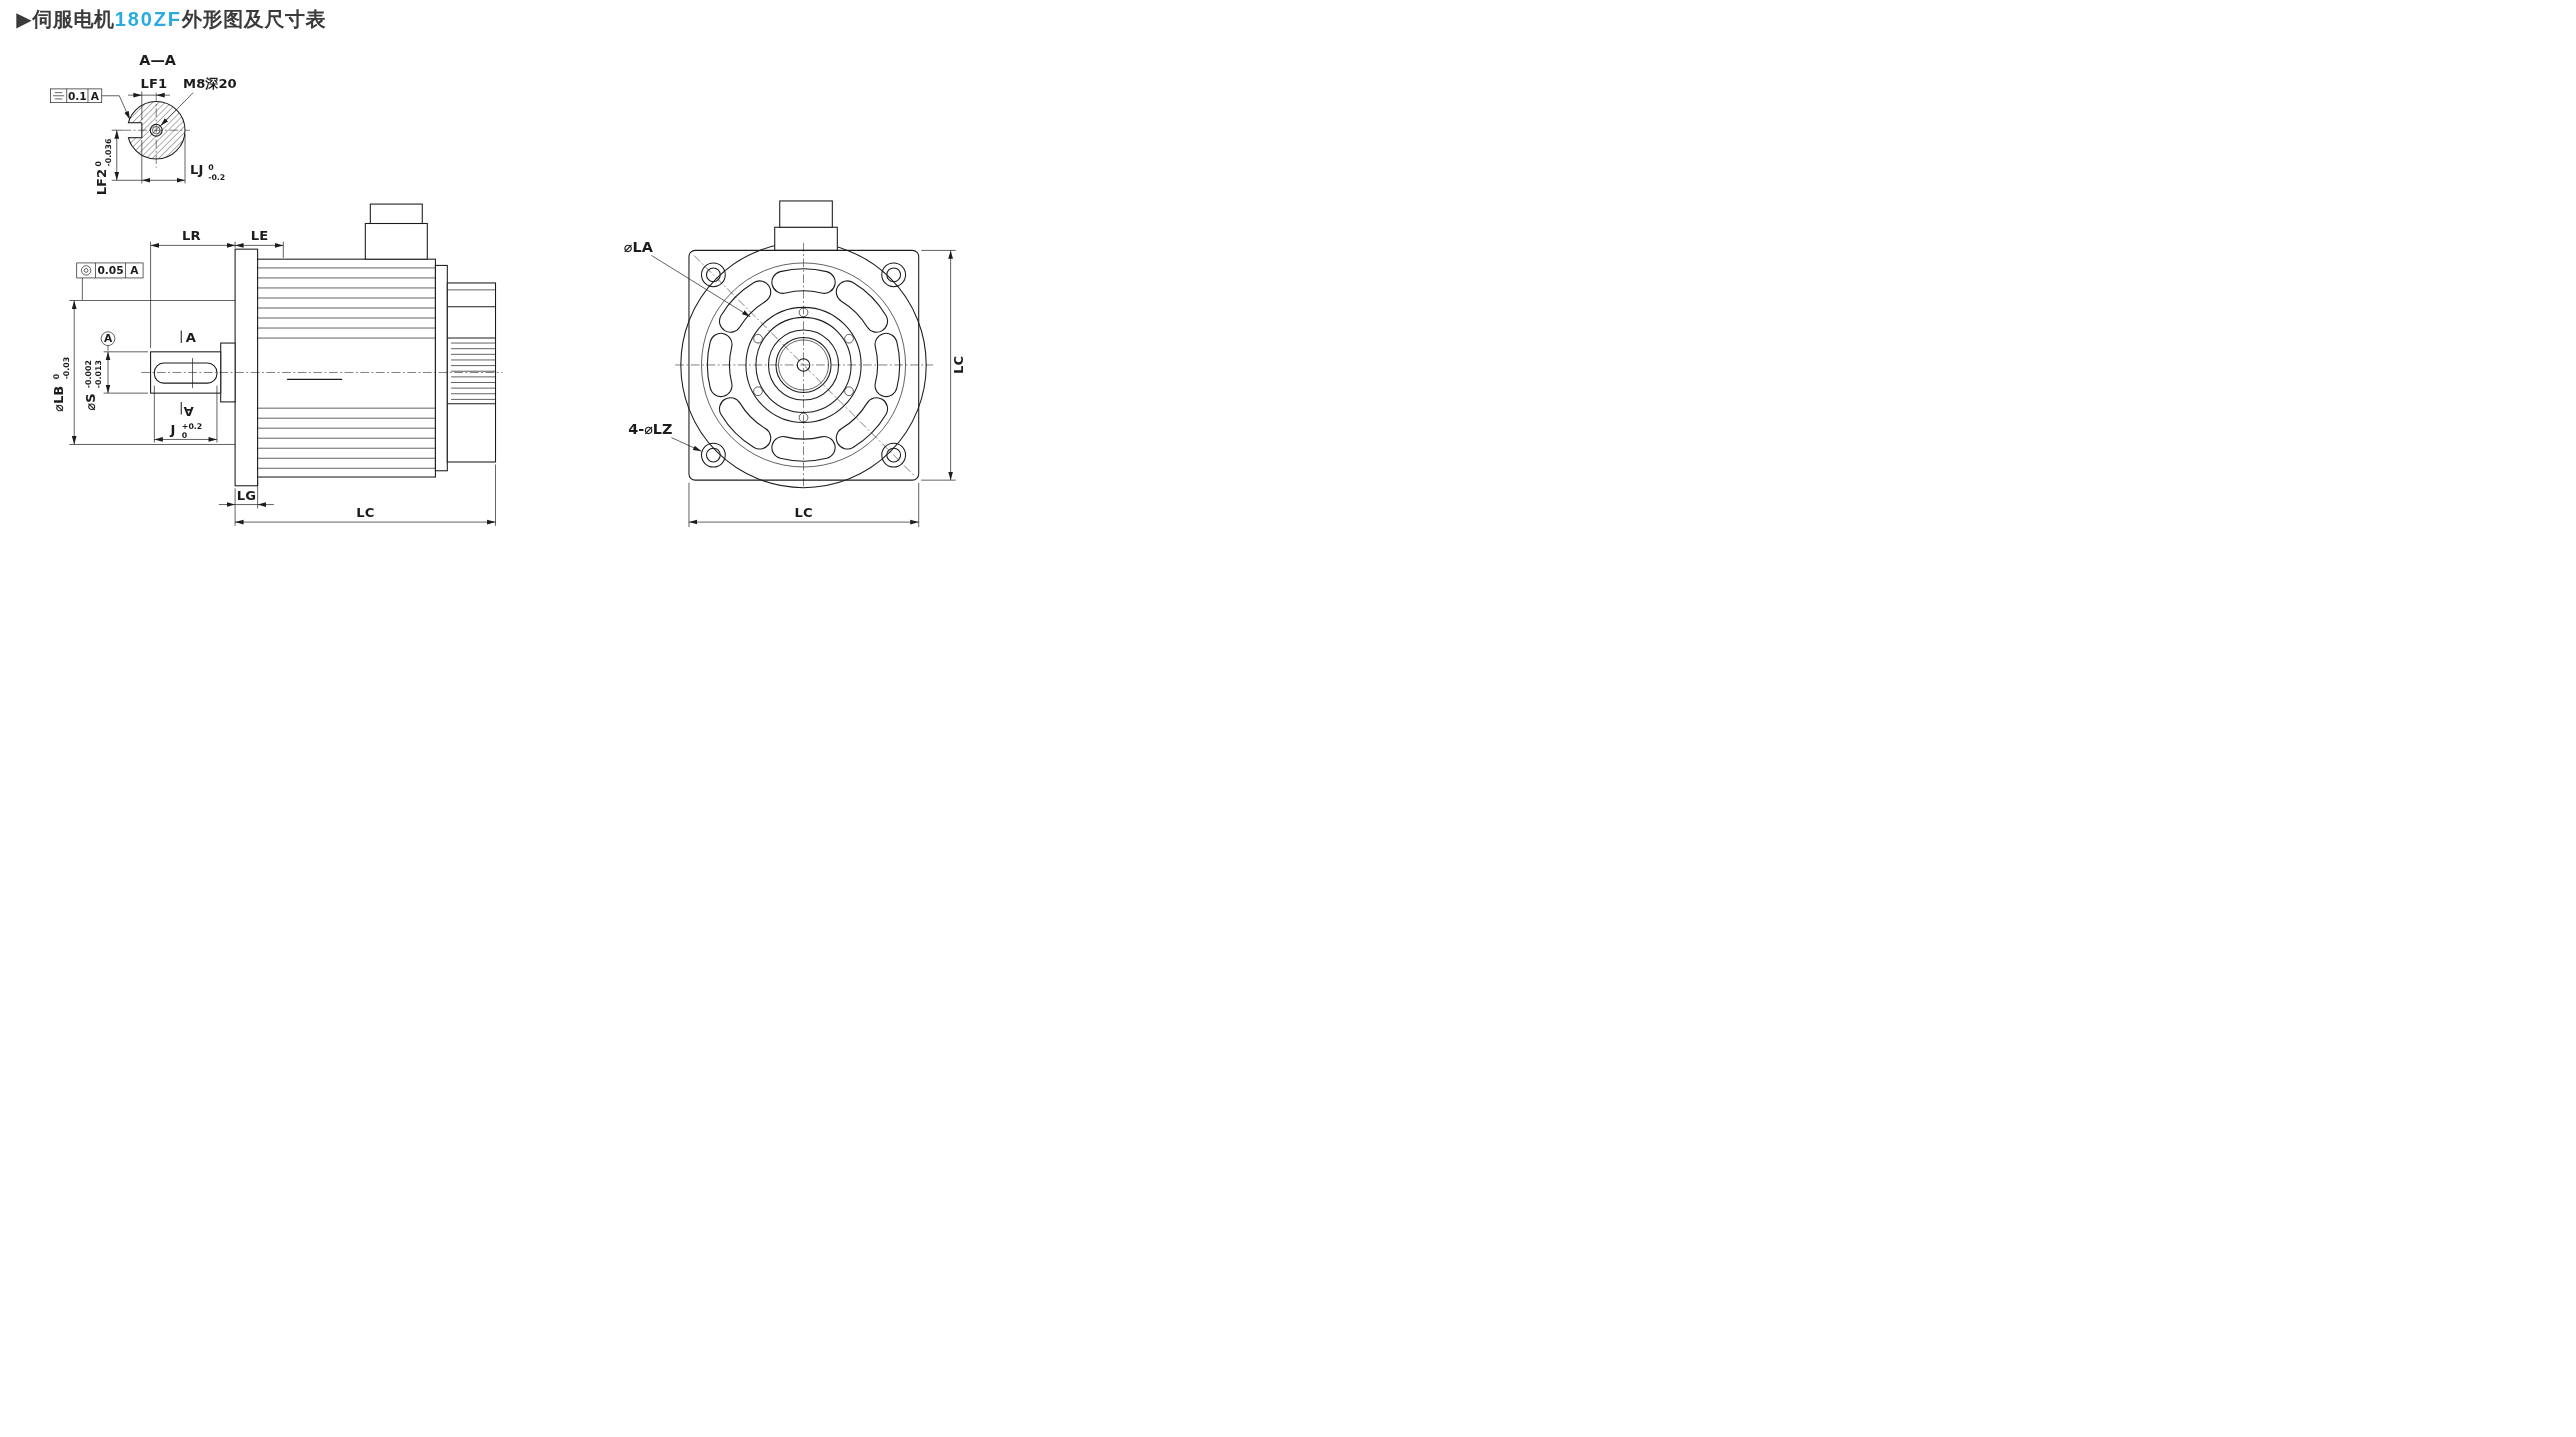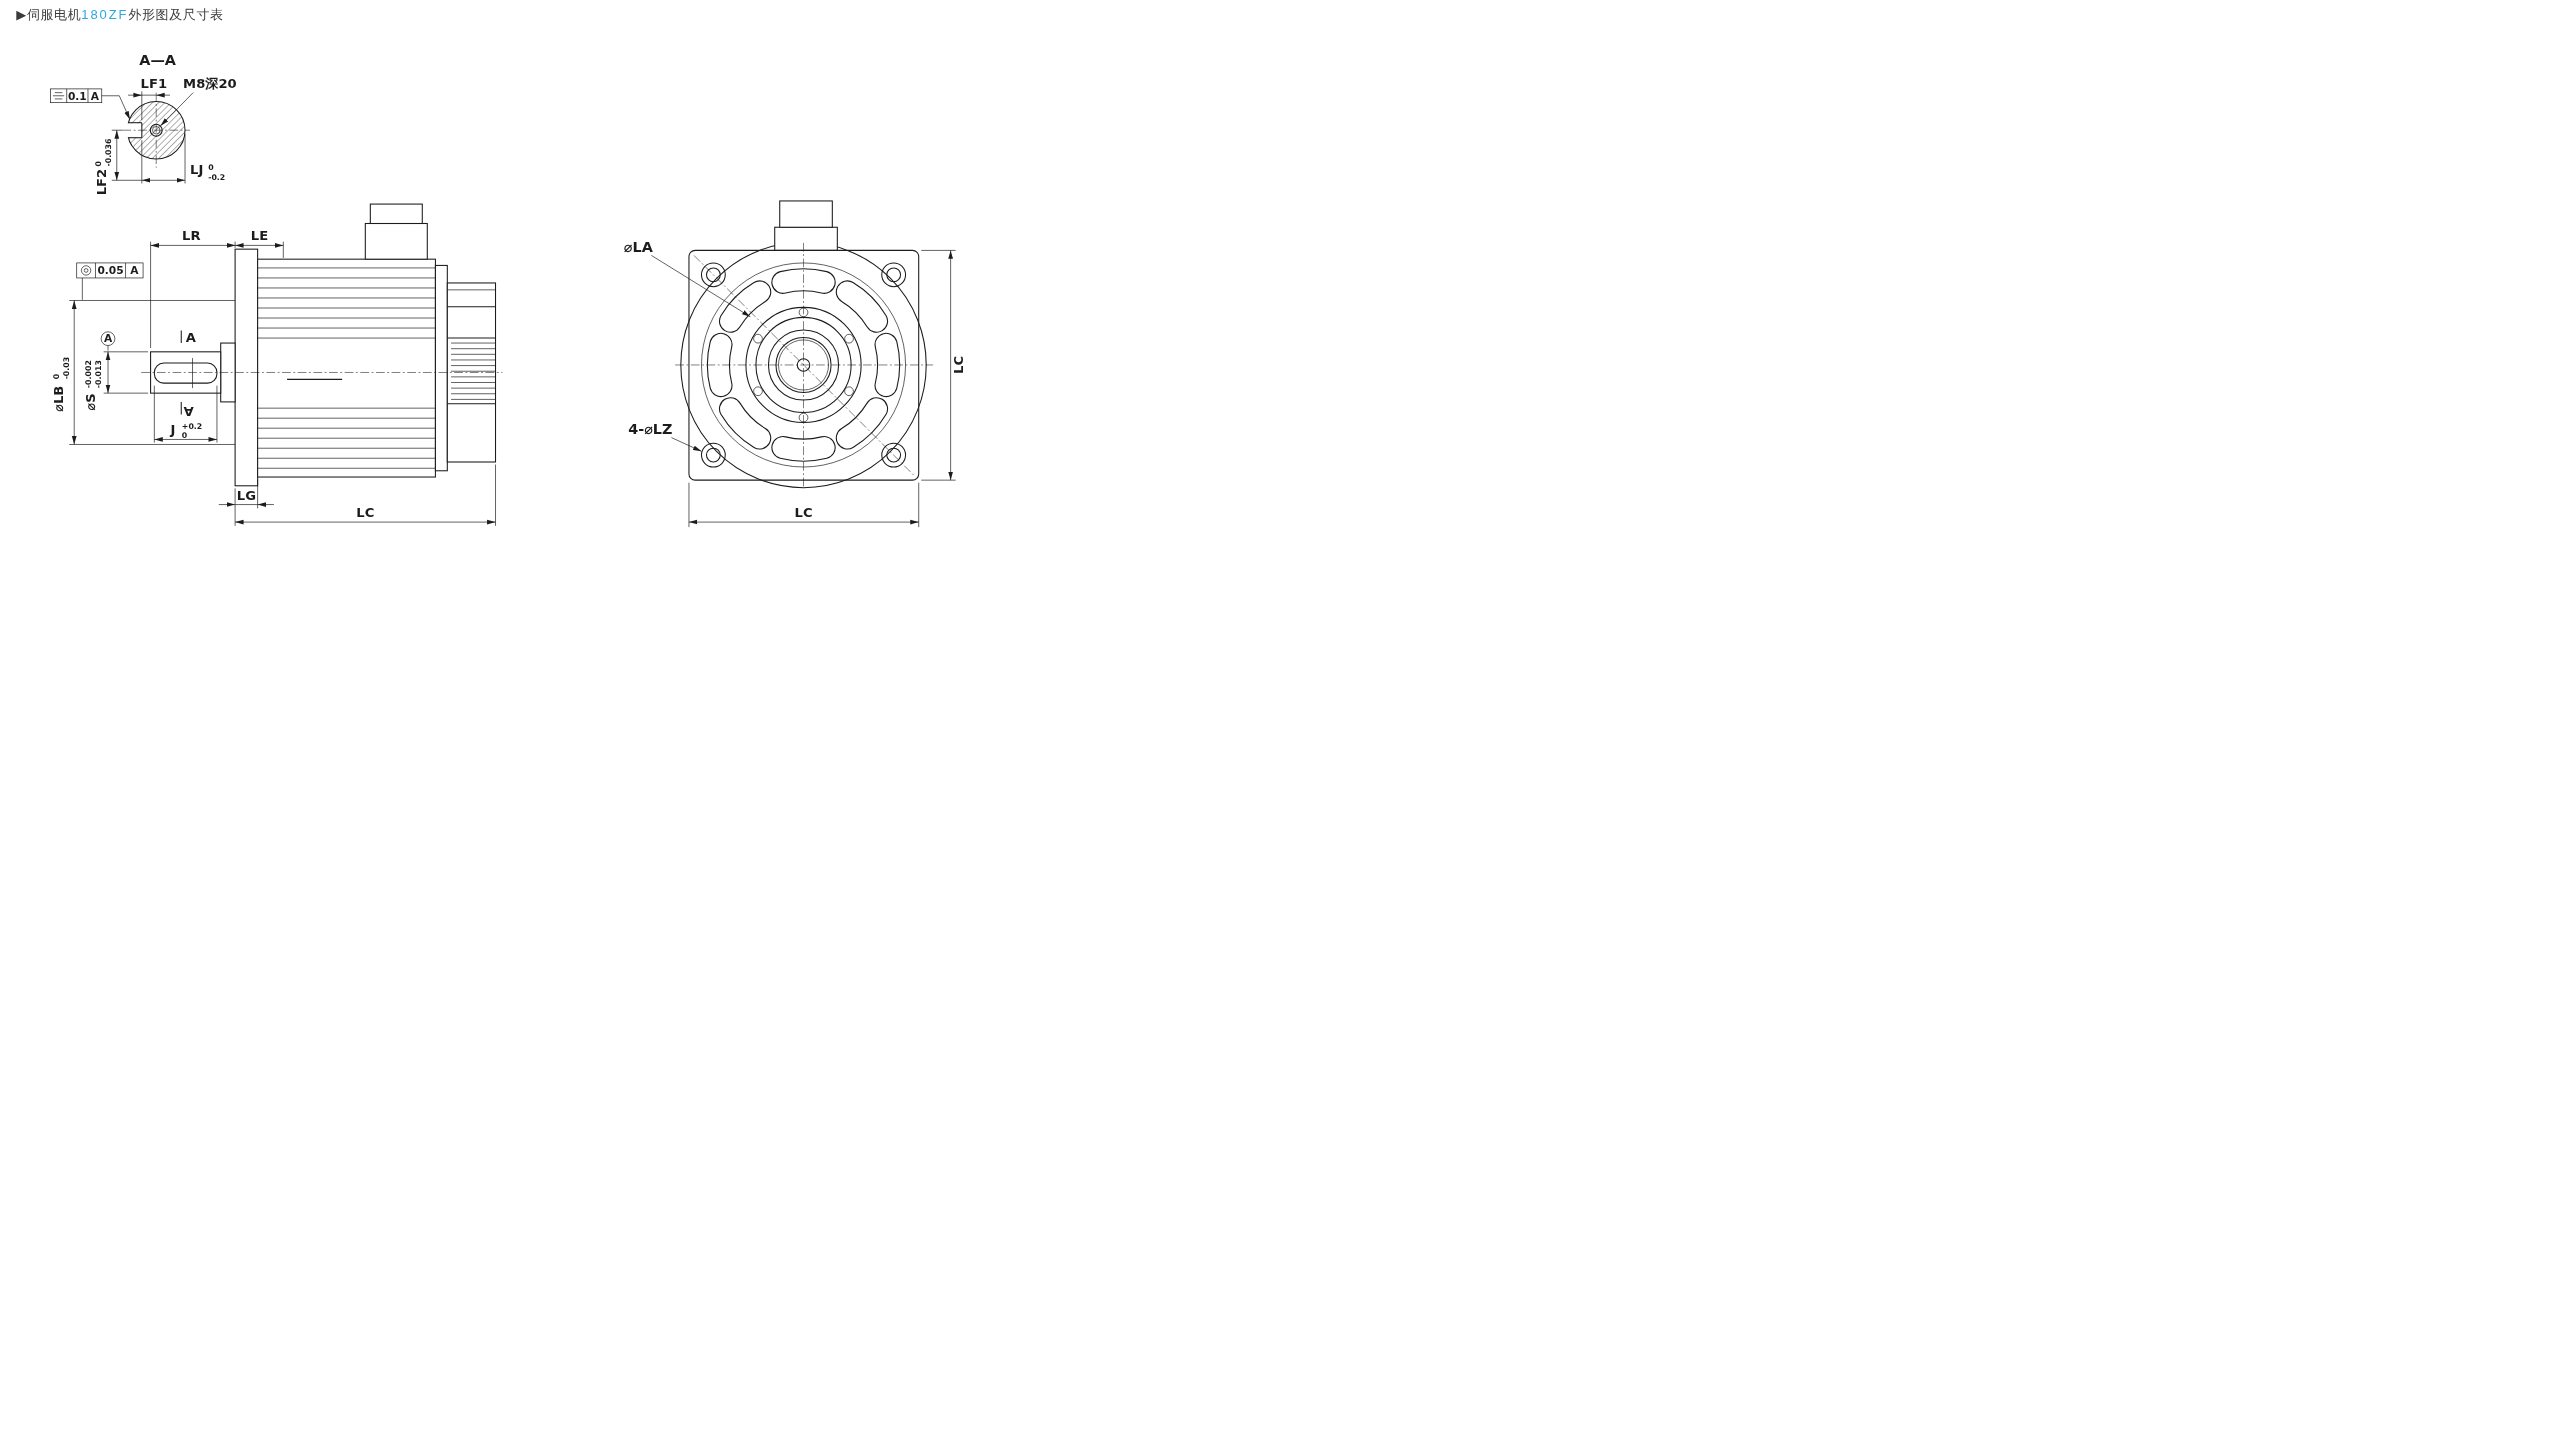--- a/index.html
+++ b/index.html
@@ -1,18 +1,18 @@
 <!DOCTYPE html>
 <html style="font-size:10px"><head>
 <meta charset="utf-8">
 <style>
   html,body{margin:0;padding:0;background:#ffffff;}
   .stage{position:relative;width:966px;height:539px;background:#fff;overflow:hidden;
          font-family:"Liberation Sans","DejaVu Sans",sans-serif;}
-  .title{position:absolute;left:16.3px;top:6.3px;font-size:13px;font-weight:normal;color:#3b3b3b;
+  .title{position:absolute;left:16.3px;top:6.3px;font-size:20px;font-weight:bold;color:#3b3b3b;
          letter-spacing:0.6px;white-space:nowrap;z-index:2;}
   .title .model{color:#29abe2;letter-spacing:1.9px;}
   svg{position:absolute;left:0;top:0;}
   svg text{font-family:"DejaVu Sans","Liberation Sans",sans-serif;fill:#1c1c1c;}
   .dim{font-size:21px;font-weight:bold;}
   .dim-lg{font-size:23px;font-weight:bold;}
   .dim-s{font-size:17px;font-weight:bold;}
   .tol{font-size:12.5px;font-weight:bold;}
   .s1{stroke:#1c1c1c;stroke-width:1.7;fill:none;}
   .s1w{stroke:#1c1c1c;stroke-width:1.7;fill:#ffffff;}

